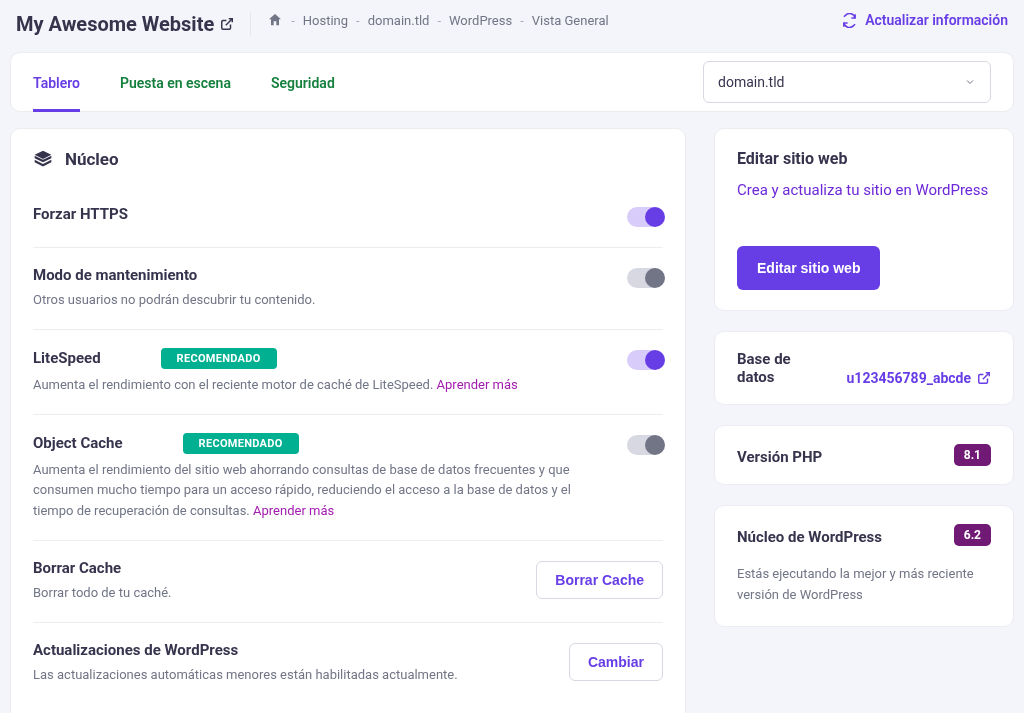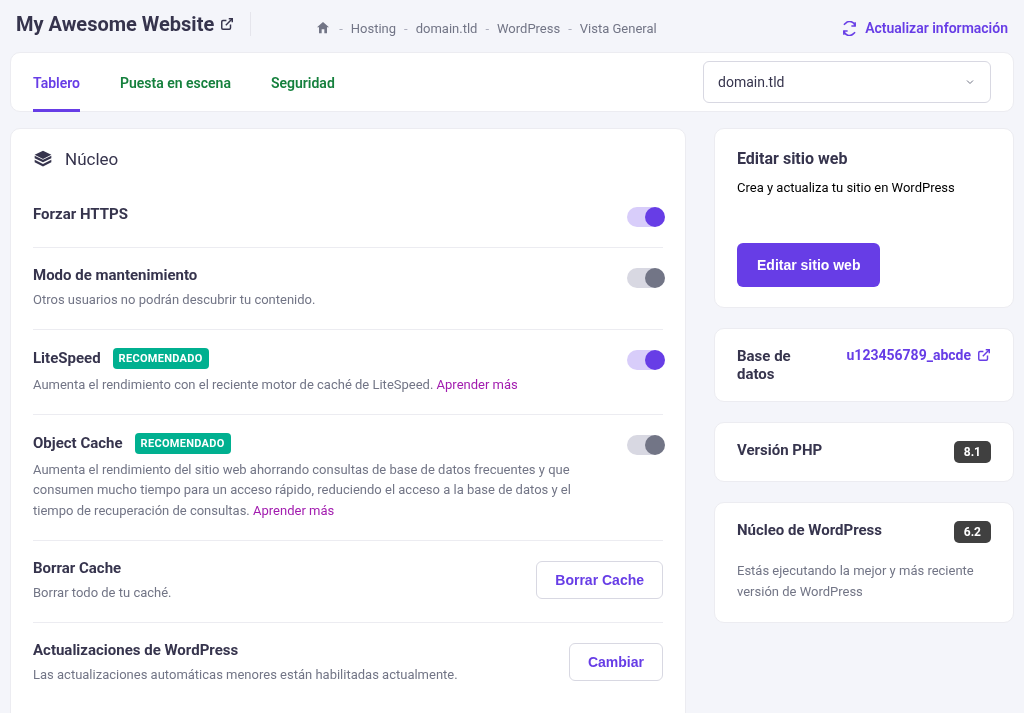--- a/index.html
+++ b/index.html
@@ -1,62 +1,62 @@
 <!DOCTYPE html>
 <html><head>
 <meta charset="utf-8">
 <style>
 * { box-sizing: border-box; margin: 0; padding: 0; }
 body { font-family: -apple-system, BlinkMacSystemFont, "Segoe UI", Roboto, sans-serif; background: #f4f5fa; color: #36344d; width: 1024px; height: 713px; overflow: hidden; }
-.topbar { display: flex; align-items: flex-end; padding: 12px 16px 16px 16px; gap: 48px; }
+.topbar { display: flex; align-items: flex-start; padding: 12px 16px 16px 16px; }
 .site-title { font-size: 20px; font-weight: 700; color: #36344d; display: flex; align-items: center; gap: 6px; padding-right: 16px; border-right: 1px solid #e5e5ec; }
 .ext-icon { width: 14px; height: 14px; }
 .breadcrumb { display: flex; align-items: center; gap: 8px; font-size: 13px; color: #727586; margin-left: 16px; }
 .breadcrumb .sep { color: #a9abbb; }
 .home-icon { width: 16px; height: 16px; fill: #727586; }
 .refresh { margin-left: auto; display: flex; align-items: center; gap: 8px; color: #673de6; font-size: 14px; font-weight: 600; cursor: pointer; }
 .refresh svg { width: 15px; height: 15px; }
 .panel { background: #fff; border: 1px solid #ececf1; border-radius: 10px; }
 .tabrow { margin: 0 10px 16px 10px; display: flex; align-items: center; padding: 0 22px; position: relative; }
 .tabs { display: flex; gap: 40px; }
 .tab { padding: 22px 0 20px 0; font-size: 14px; font-weight: 600; color: #15803d; cursor: pointer; position: relative; }
 .tab.active { color: #673de6; }
 .tab.active::after { content: ""; position: absolute; left: 0; right: 0; bottom: -1px; height: 3px; background: #673de6; }
 .domain-select { margin-left: auto; width: 288px; border: 1px solid #d8d8e2; border-radius: 6px; padding: 12px 14px; font-size: 14px; color: #36344d; display: flex; align-items: center; justify-content: space-between; cursor: pointer; background: #fff; }
 .chev { width: 12px; height: 12px; }
 .layout { display: flex; gap: 28px; padding: 0 10px; }
 .main { flex: 1; padding: 20px 22px; }
 .side { width: 300px; display: flex; flex-direction: column; gap: 20px; }
 .sect-head { display: flex; align-items: center; gap: 12px; margin-bottom: 18px; }
-.sect-head h2 { font-size: 17px; font-weight: 400; }
+.sect-head h2 { font-size: 17px; font-weight: 700; }
 .layers-icon { width: 20px; height: 20px; fill: #36344d; }
 .setting { padding: 18px 0; border-bottom: 1px solid #ececf1; display: flex; align-items: flex-start; gap: 16px; }
 .setting:first-of-type { padding-top: 0; }
 .setting:last-of-type { border-bottom: none; }
 .setting-body { flex: 1; }
 .setting-title { font-size: 15px; font-weight: 700; color: #36344d; margin-bottom: 6px; display: flex; align-items: center; gap: 12px; }
 .setting-desc { font-size: 13px; color: #727586; line-height: 1.6; }
 .setting-desc a { color: #a21caf; text-decoration: none; }
-.badge { background: #00b090; color: #fff; font-size: 11px; font-weight: 700; padding: 4px 6px; border-radius: 4px; letter-spacing: 0.3px; }
+.badge { background: #00b090; color: #fff; font-size: 11px; font-weight: 700; padding: 4px 16px; border-radius: 4px; letter-spacing: 0.3px; margin-left: 48px; }
 .action-col { flex-shrink: 0; display: flex; align-items: center; padding-top: 2px; }
 .toggle { width: 36px; height: 20px; border-radius: 999px; position: relative; cursor: pointer; }
 .toggle.on { background: #d8cdfa; }
 .toggle.off { background: #d8d8e2; }
 .toggle .knob { width: 20px; height: 20px; border-radius: 50%; position: absolute; top: 0; }
 .toggle.on .knob { right: -2px; background: #673de6; }
 .toggle.off .knob { right: -2px; background: #727586; }
 .btn-outline { border: 1px solid #d8d8e2; background: #fff; color: #673de6; font-size: 14px; font-weight: 600; padding: 10px 18px; border-radius: 6px; cursor: pointer; }
 .card { padding: 20px 22px; }
 .card h3 { font-size: 16px; font-weight: 700; color: #36344d; }
-.card-desc { font-size: 13px; color: #000000; margin-top: 10px; line-height: 1.6; }
+.card-desc { font-size: 15px; color: #6d28d9; margin-top: 10px; line-height: 1.6; }
 .btn-primary { background: #673de6; color: #fff; border: none; font-size: 14px; font-weight: 600; padding: 14px 20px; border-radius: 6px; cursor: pointer; margin-top: 44px; }
-.kvcard { padding: 18px 22px; display: flex; align-items: flex-start; justify-content: space-between; gap: 20px; }
+.kvcard { padding: 18px 22px; display: flex; align-items: flex-end; justify-content: space-between; gap: 20px; }
 .kvcard h3 { font-size: 15px; font-weight: 700; }
 .kval { color: #673de6; font-size: 14px; font-weight: 700; display: flex; align-items: center; gap: 6px; }
-.pill { background: #404040; color: #fff; font-size: 12px; font-weight: 700; padding: 4px 10px; border-radius: 5px; }
+.pill { background: #701a75; color: #fff; font-size: 12px; font-weight: 700; padding: 4px 10px; border-radius: 5px; }
 .wp-extra { font-size: 13px; color: #727586; padding: 0 22px 20px 22px; line-height: 1.6; }
 </style>
 </head>
 <body>
 
 <div class="topbar">
   <div class="site-title">
     <span>My Awesome Website</span>
     <svg class="ext-icon" viewBox="0 0 24 24" fill="none" stroke="#36344d" stroke-width="2.5">
         <path d="M18 13v6a2 2 0 0 1-2 2H5a2 2 0 0 1-2-2V8a2 2 0 0 1 2-2h6"></path>

